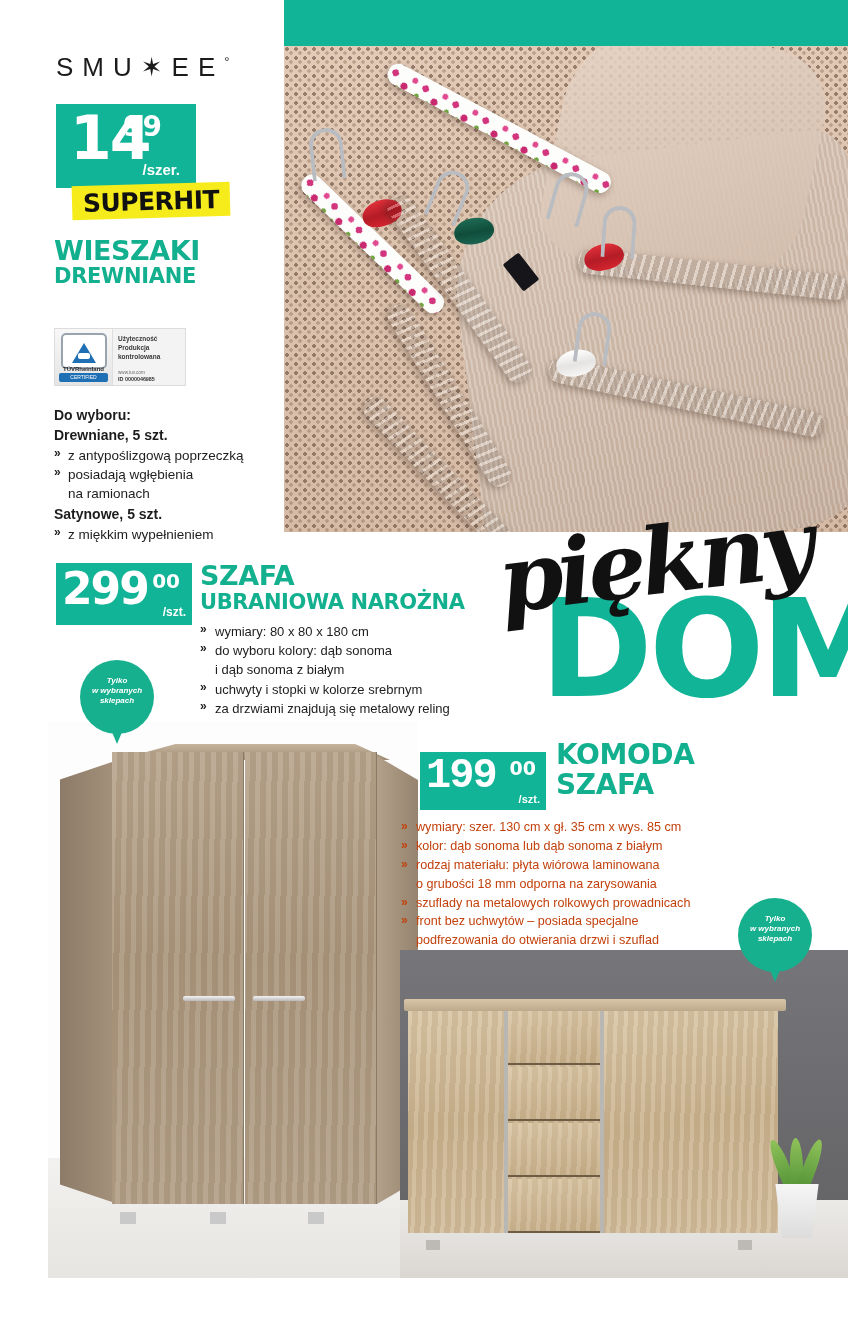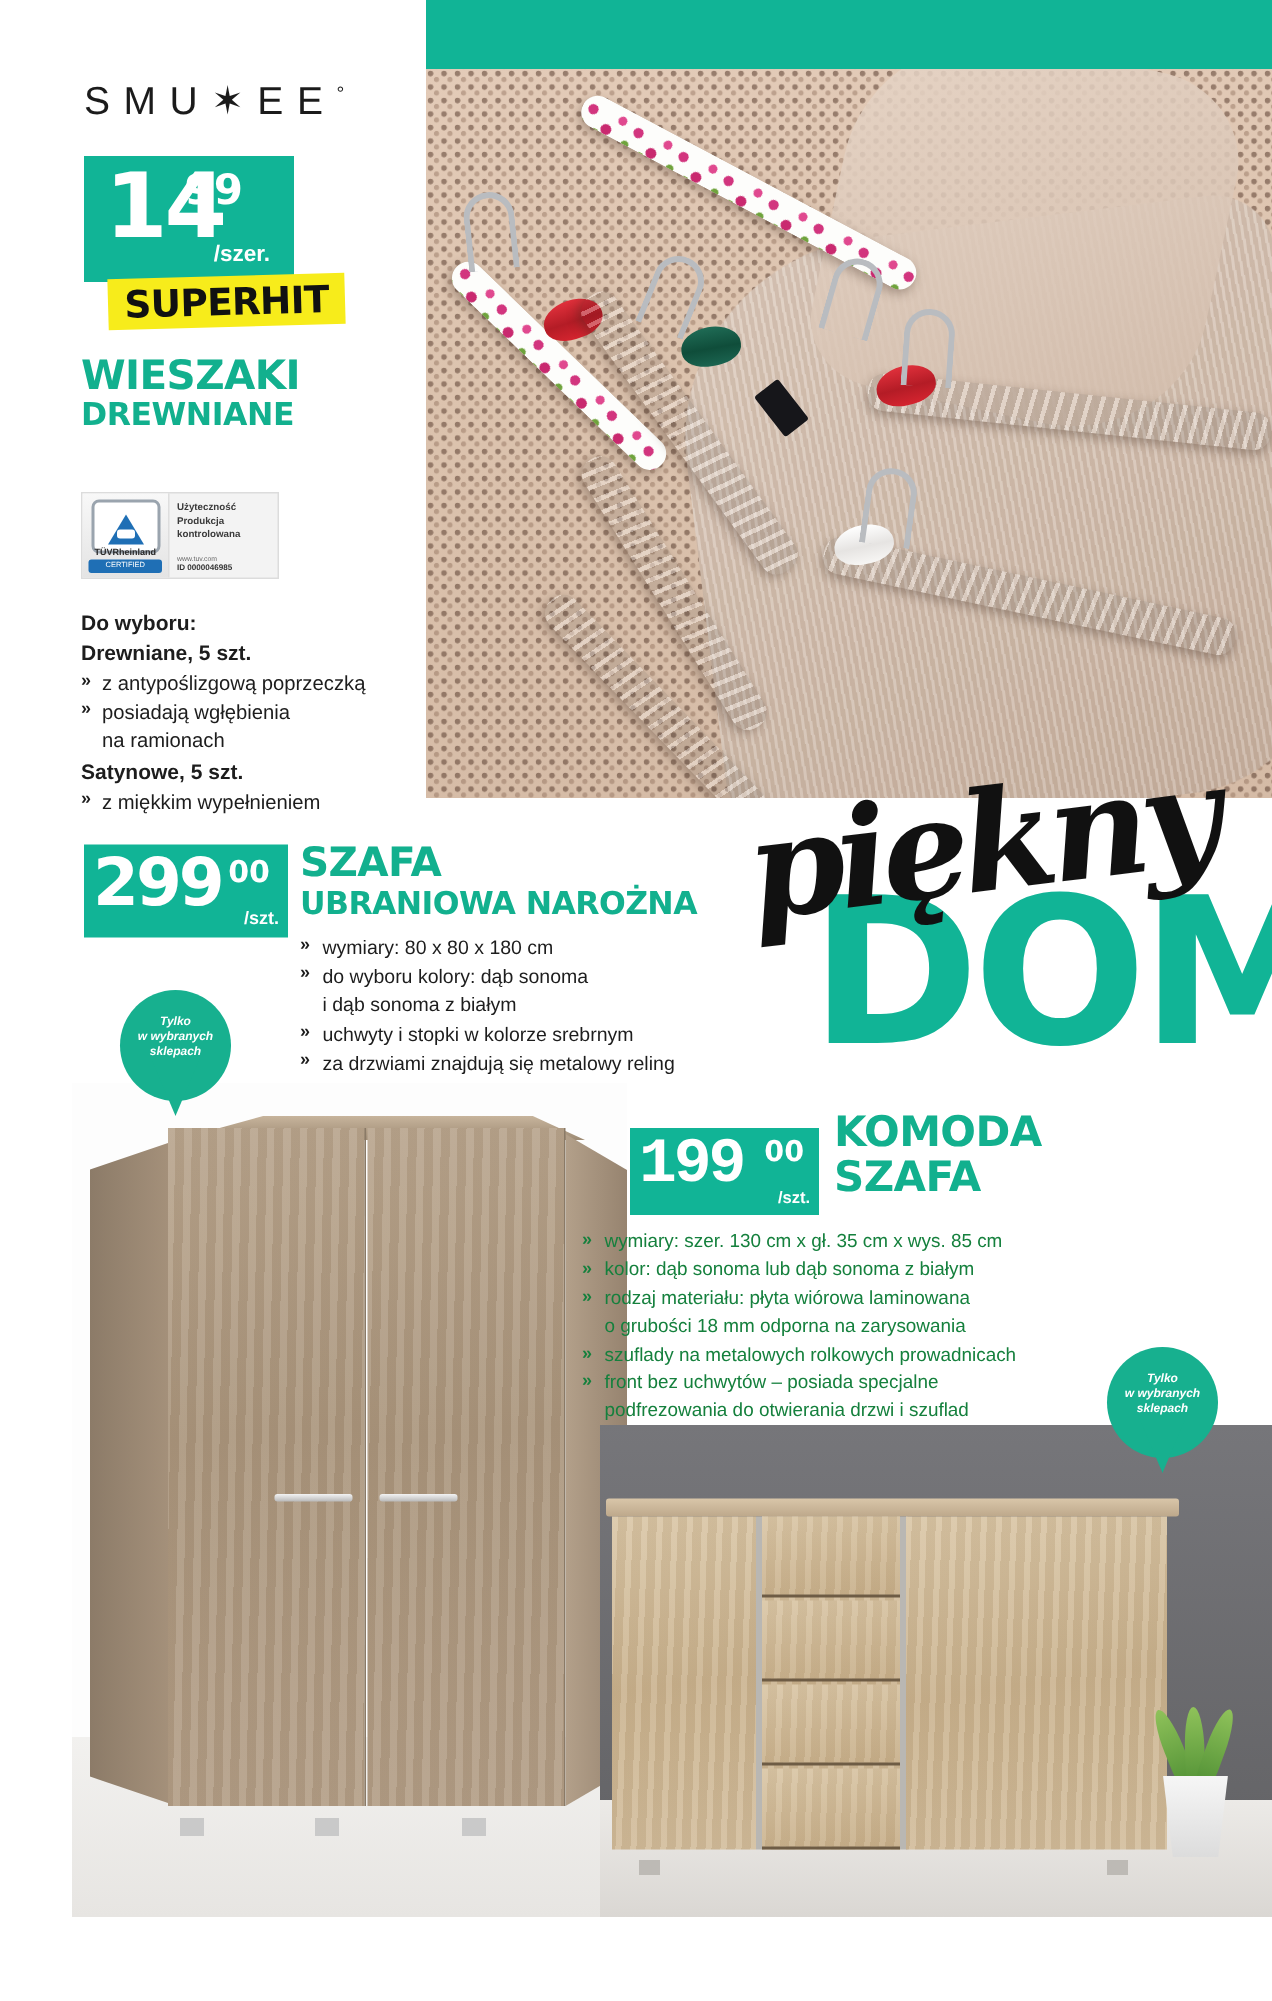--- a/index.html
+++ b/index.html
@@ -252,22 +252,22 @@
   .price-komoda .unit {
     position: absolute; right: 6px; bottom: 5px; font-size: 11px; font-weight: 600; color: #fff;
   }
   .komoda-title {
     position: absolute; left: 556px; top: 740px; width: 280px;
     color: #12b08e; font-family: "DejaVu Sans", sans-serif; font-weight: 700; line-height: 1.06;
   }
   .komoda-title .l1 { font-size: 28px; display: block; letter-spacing: -.4px; }
   .komoda-title .l2 { font-size: 28px; display: block; letter-spacing: -.4px; }
   .komoda-specs {
-    position: absolute; left: 388px; top: 818px; width: 330px;
-    font-size: 12.6px; color: #15803d; line-height: 1.5;
+    position: absolute; left: 401px; top: 818px; width: 330px;
+    font-size: 12.6px; color: #c2410c; line-height: 1.5;
   }
   .komoda-specs ul { list-style: none; }
   .komoda-specs li { position: relative; padding-left: 15px; }
   .komoda-specs li::before {
     content: "\00BB"; position: absolute; left: 0; top: -1px; font-size: 12px; font-weight: 700;
   }
   .komoda-specs li.cont::before { content: ""; }
 
   
   .photo-wardrobe {

